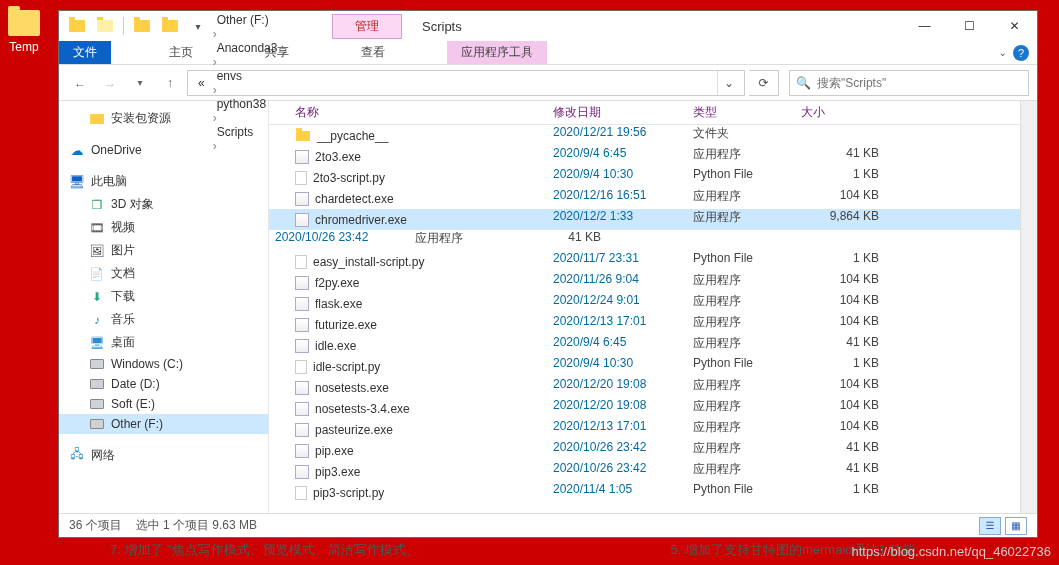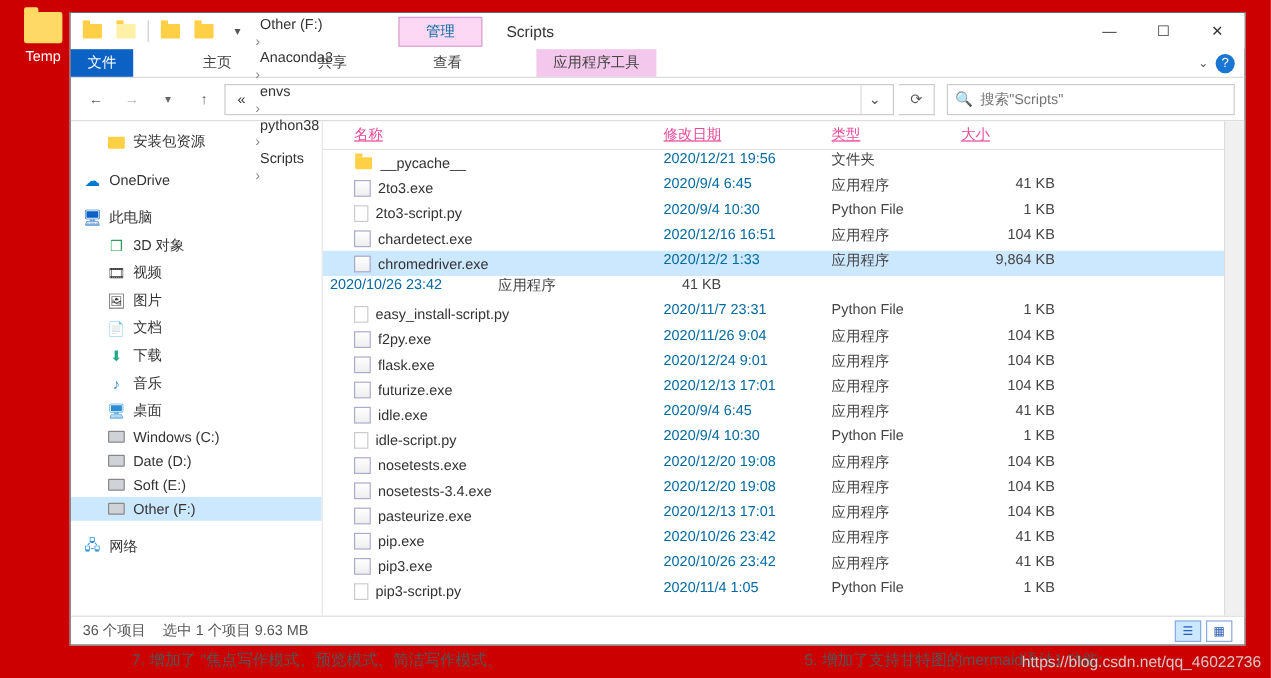--- a/index.html
+++ b/index.html
@@ -1,29 +1,29 @@
 <!DOCTYPE html>
 <html><head>
 <meta charset="utf-8">
 <style>
 * { margin: 0; padding: 0; box-sizing: border-box; font-family: "Microsoft YaHei", "Segoe UI", sans-serif; }
 body { background: #cc0000; width: 1059px; height: 565px; overflow: hidden; position: relative; }
-.desktop-icon { position: absolute; left: 16px; top: 10px; text-align: center; color: #fff; font-size: 12px; width: 40px; }
+.desktop-icon { position: absolute; left: 4px; top: 10px; text-align: center; color: #fff; font-size: 12px; width: 40px; }
 .desktop-icon .folder { width: 32px; height: 26px; background: #ffd965; margin: 0 auto 4px; border-radius: 2px; position: relative; }
 .desktop-icon .folder::before { content: ""; position: absolute; top: -4px; left: 0; width: 12px; height: 5px; background: #ffd965; border-radius: 2px 2px 0 0; }
 
 .window { position: absolute; left: 58px; top: 10px; width: 980px; height: 528px; background: #fff; border: 1px solid #6b6b6b; display: flex; flex-direction: column; font-size: 12px; }
 
 .titlebar { height: 30px; display: flex; align-items: center; background: #fff; }
 .titlebar .qat { display: flex; align-items: center; padding-left: 4px; }
 .qat-icon { width: 24px; height: 24px; display: inline-flex; align-items: center; justify-content: center; margin: 0 2px; }
 .mini-folder { width: 16px; height: 12px; background: #ffd046; border-radius: 1px; position: relative; }
 .mini-folder::before { content: ""; position: absolute; top: -3px; left: 0; width: 6px; height: 3px; background: #ffd046; }
 .qat-divider { width: 1px; height: 18px; background: #ccc; margin: 0 4px; }
-.tab-manage { background: #fcd8f4; border: 1px solid #d89dd0; padding: 3px 22px; margin-left: 120px; font-size: 12px; color: #0369a1; }
+.tab-manage { background: #fcd8f4; border: 1px solid #d89dd0; padding: 3px 22px; margin-left: 120px; font-size: 12px; color: #b91c1c; }
 .title-text { margin-left: 20px; color: #333; font-size: 13px; }
 .spacer { flex: 1; }
 .winbtn { width: 45px; height: 30px; display: inline-flex; align-items: center; justify-content: center; color: #333; }
 
 .ribbon { height: 24px; display: flex; align-items: stretch; border-bottom: 1px solid #ddd; gap: 44px; }
 .ribbon-tab { padding: 0 14px; display: flex; align-items: center; color: #444; font-size: 12px; }
 .ribbon-tab.file { background: #0b61c4; color: #fff; }
 .ribbon-tab.tool { background: #f3c8ec; color: #444; }
 .ribbon-right { margin-left: auto; display: flex; align-items: center; padding-right: 8px; gap: 6px; }
 .chev { font-size: 10px; color: #555; }
@@ -45,21 +45,21 @@
 .side-item { display: flex; align-items: center; gap: 6px; padding: 3px 10px; color: #333; }
 .side-item.lvl1 { padding-left: 30px; }
 .side-item.sel { background: #cce8ff; }
 .side-icon { width: 16px; height: 14px; display: inline-flex; align-items: center; justify-content: center; }
 .sfold { width: 14px; height: 10px; background: #ffd046; border-radius: 1px; }
 .scloud { color: #0078d4; font-size: 13px; }
 .spc { color: #0b61c4; font-size: 13px; }
 .sdrive { width: 14px; height: 10px; background: #cfd3d8; border: 1px solid #888; border-radius: 1px; }
 
 .filearea { flex: 1; display: flex; flex-direction: column; overflow: hidden; position: relative; }
-.headers { display: flex; border-bottom: 1px solid #e5e5e5; height: 24px; align-items: center; color: #ec4899; font-size: 12px; padding-left: 6px; text-decoration: underline; }
+.headers { display: flex; border-bottom: 1px solid #e5e5e5; height: 24px; align-items: center; color: #701a75; font-size: 12px; padding-left: 6px; }
 .col-name { width: 278px; padding-left: 20px; }
 .col-date { width: 140px; }
 .col-type { width: 108px; }
 .col-size { width: 90px; text-align: left; }
 .filelist { flex: 1; overflow-y: auto; }
 .row { display: flex; height: 21px; padding-left: 6px; color: #333; }
 .row.sel { background: #cce8ff; }
 .row .cell-name { width: 278px; display: flex; align-items: center; gap: 6px; padding-left: 20px; }
 .row .cell-date { width: 140px; color: #0369a1; }
 .row .cell-type { width: 108px; color: #444; }

